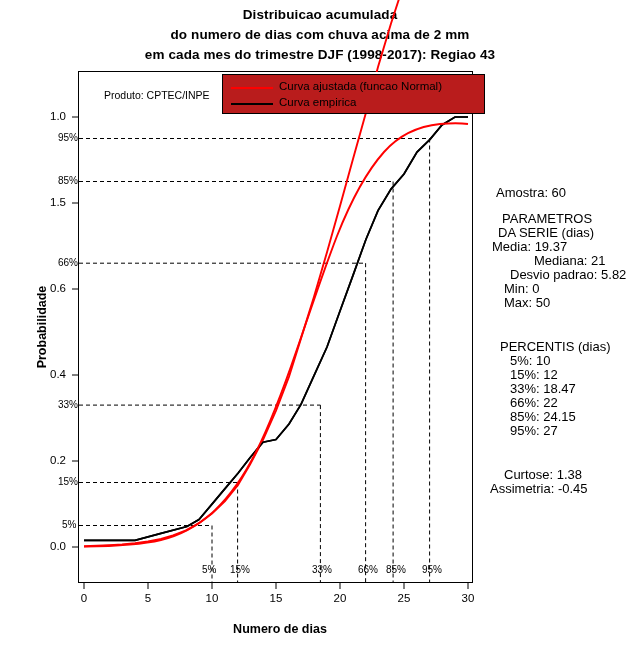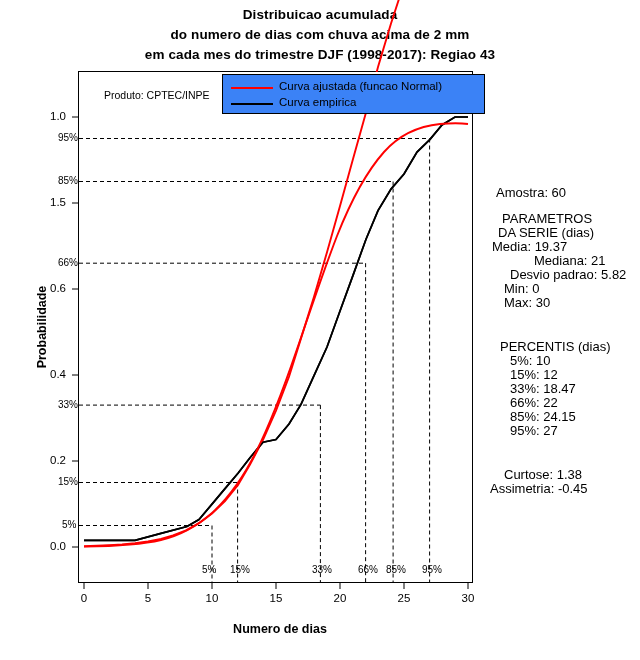--- a/index.html
+++ b/index.html
@@ -75,21 +75,21 @@
     font-size: 13px;
     white-space: pre;
   }
   .legend-box {
     position: absolute;
     left: 222px;
     top: 74px;
     width: 263px;
     height: 40px;
     border: 1px solid #000000;
-    background: #3b82f6;
+    background: #b91c1c;
     box-sizing: border-box;
   }
   .legend-row {
     position: absolute;
     font-size: 11.5px;
     left: 56px;
   }
   .legend-row.r1 { top: 5px; }
   .legend-row.r2 { top: 21px; }
   .legend-line {
@@ -241,21 +241,21 @@
   <div class="pct-label-x" style="left:386px; top:564px;">85%</div>
   <div class="pct-label-x" style="left:422px; top:564px;">95%</div>
 
   <div class="side-text" style="left:496px; top:185px;">Amostra: 60</div>
   <div class="side-text" style="left:502px; top:211px;">PARAMETROS</div>
   <div class="side-text" style="left:498px; top:225px;">DA SERIE (dias)</div>
   <div class="side-text" style="left:483px; top:239px;margin-left:9px;">Media: 19.37</div>
   <div class="side-text" style="left:534px; top:253px;">Mediana: 21</div>
   <div class="side-text" style="left:510px; top:267px;">Desvio padrao: 5.82</div>
   <div class="side-text" style="left:504px; top:281px;">Min: 0</div>
-  <div class="side-text" style="left:504px; top:295px;">Max: 30</div>
+  <div class="side-text" style="left:504px; top:295px;">Max: 50</div>
 
   <div class="side-text" style="left:500px; top:339px;">PERCENTIS (dias)</div>
   <div class="side-text" style="left:510px; top:353px;">5%: 10</div>
   <div class="side-text" style="left:510px; top:367px;">15%: 12</div>
   <div class="side-text" style="left:510px; top:381px;">33%: 18.47</div>
   <div class="side-text" style="left:510px; top:395px;">66%: 22</div>
   <div class="side-text" style="left:510px; top:409px;">85%: 24.15</div>
   <div class="side-text" style="left:510px; top:423px;">95%: 27</div>
 
   <div class="side-text" style="left:504px; top:467px;">Curtose: 1.38</div>

